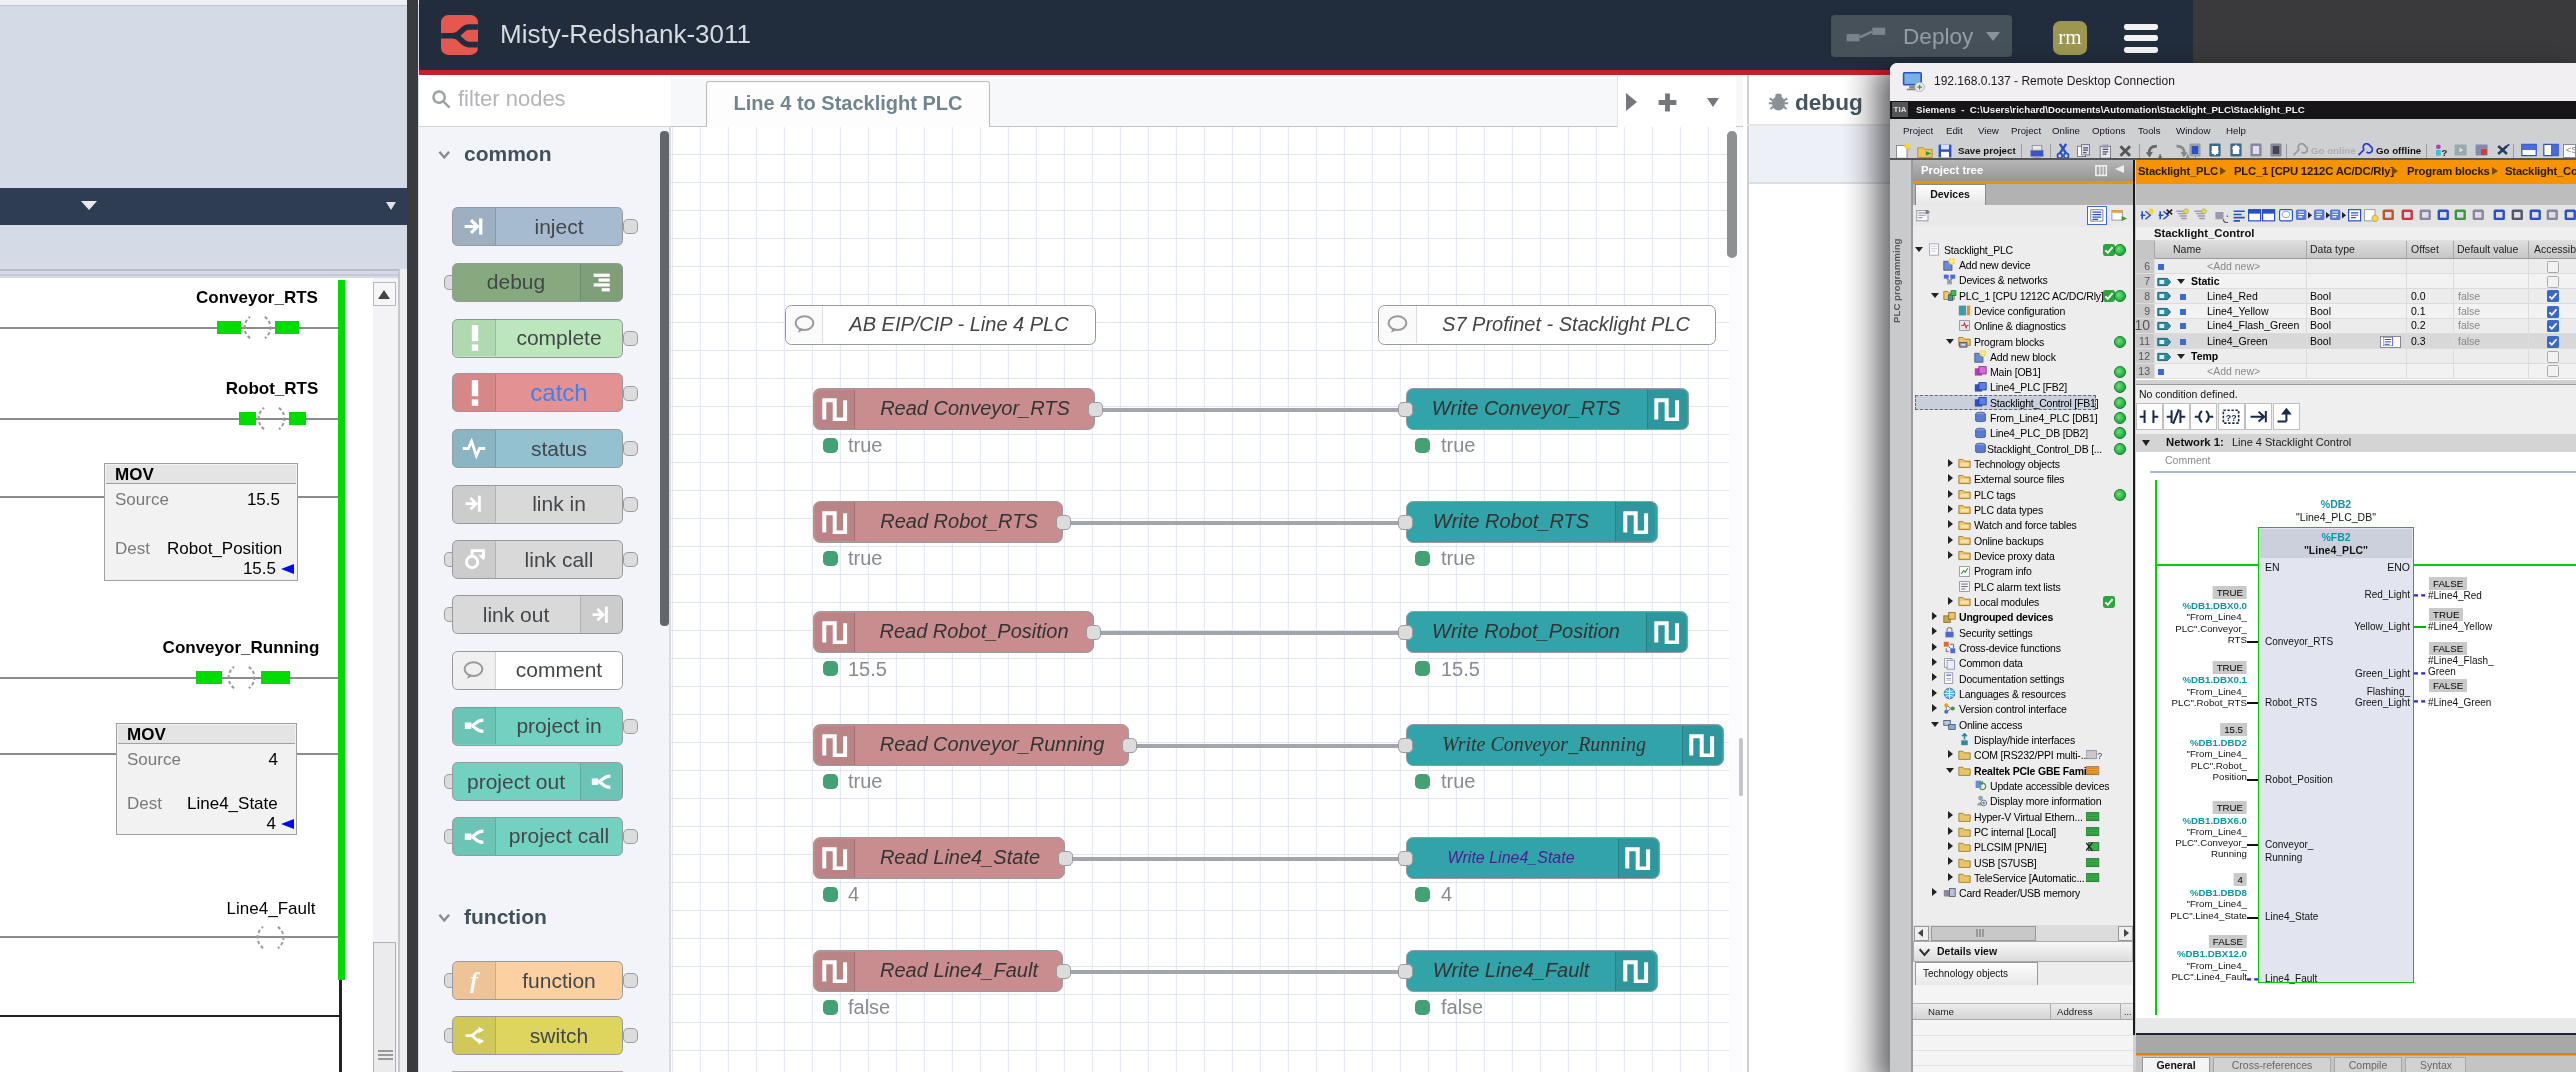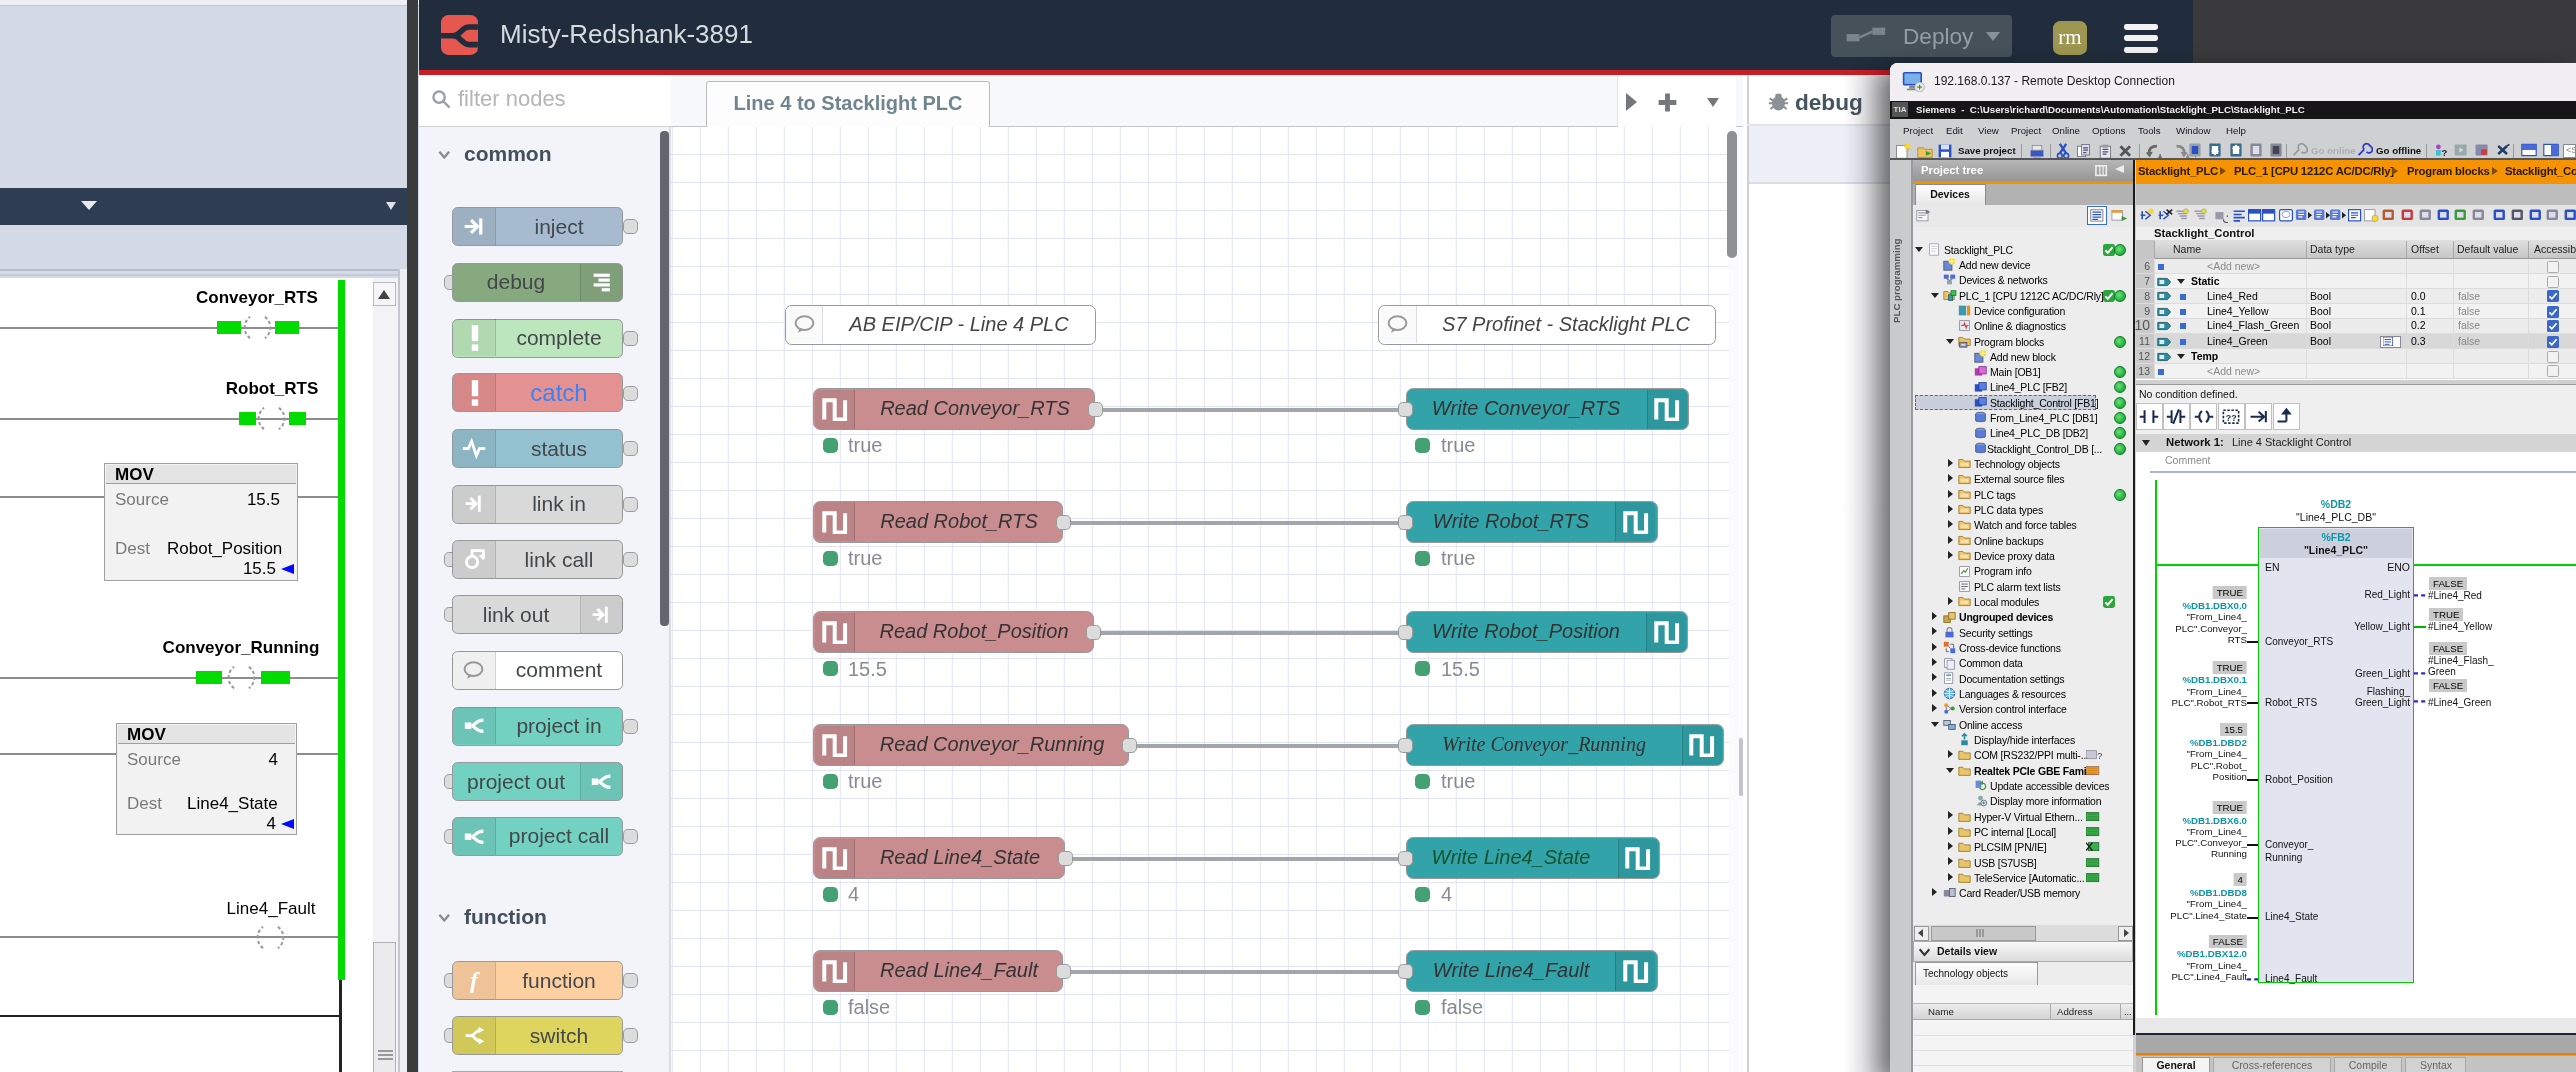--- a/index.html
+++ b/index.html
@@ -75,21 +75,21 @@
     <div style="position:absolute;top:899px;font-size:17px;color:#000;white-space:nowrap;line-height:20px;left:271px;transform:translateX(-50%);">Line4_Fault</div>
     <div style="position:absolute;left:0px;top:1015px;width:342px;height:2.4px;background:#222;"></div>
     <div style="position:absolute;left:339px;top:980px;width:3.2px;height:93px;background:#222;"></div>
     <div style="position:absolute;left:419px;top:0px;width:1774px;height:70px;background:#212d3c;"></div>
     <div style="position:absolute;left:419px;top:70px;width:1774px;height:4.8px;background:#c81e25;"></div>
     <div style="position:absolute;left:441px;top:15.3px;width:37px;height:40px;background:#e65750;border-radius:7.3px;"></div>
     <svg style="position:absolute;left:441px;top:15.3px" width="37" height="40" viewBox="0 0 46 50">
       <path d="M0 26 H15 C25 26 25 15 35 15 H46" stroke="#212d3c" stroke-width="7" fill="none"></path>
       <path d="M15 26 C25 26 25 37 35 37 H46" stroke="#212d3c" stroke-width="7" fill="none"></path>
     </svg>
-    <div style="position:absolute;top:18.5px;font-size:26px;color:#d6dbe0;white-space:nowrap;line-height:31px;left:500px;">Misty-Redshank-3891</div>
+    <div style="position:absolute;top:18.5px;font-size:26px;color:#d6dbe0;white-space:nowrap;line-height:31px;left:500px;">Misty-Redshank-3011</div>
     <div style="position:absolute;left:1831px;top:15.3px;width:181px;height:42px;background:#47515a;border-radius:4px;"></div>
     <svg style="position:absolute;left:1845px;top:26px" width="45" height="21" viewBox="0 0 56 26">
       <rect x="2" y="10" width="16" height="9" fill="#79848d"></rect>
       <rect x="34" y="2" width="16" height="9" fill="#79848d"></rect>
       <path d="M18 14 L34 7" stroke="#79848d" stroke-width="3"></path>
     </svg>
     <div style="position:absolute;top:22.6px;font-size:22.6px;color:#949da5;white-space:nowrap;line-height:27.4px;left:1903px;">Deploy</div>
     <div style="position:absolute;left:1986px;top:32px;width:0;height:0;border-left:7.3px solid transparent;border-right:7.3px solid transparent;border-top:9px solid #8a939b;"></div>
     <div style="position:absolute;left:2053px;top:21px;width:34px;height:34px;background:#9d9650;border-radius:7.3px;"></div>
     <div style="position:absolute;top:25px;font-size:21px;color:#fff;white-space:nowrap;line-height:25px;font-family:'Liberation Serif',serif;left:2070px;transform:translateX(-50%);">rm</div>
@@ -338,21 +338,21 @@
     </svg>
     <div style="position:absolute;top:733px;font-size:20px;color:#333;white-space:nowrap;line-height:23.4px;font-style:italic;left:1544px;transform:translateX(-50%);font-family:Liberation Serif, serif;">Write Conveyor_Running</div>
     <div style="position:absolute;left:1398px;top:738px;width:14.5px;height:14.5px;background:#dcdcdc;border:1.6px solid #9a9a9a;border-radius:4.8px;"></div>
     <div style="position:absolute;left:1415px;top:774px;width:15.3px;height:15.3px;background:#43a173;border-radius:4.8px;"></div>
     <div style="position:absolute;top:769px;font-size:20px;color:#8a8a90;white-space:nowrap;line-height:24px;left:1441px;">true</div>
     <div style="position:absolute;left:1406px;top:837px;width:254px;height:42px;background:#31a3a9;border:1.6px solid #97999b;border-radius:7.3px;"></div>
     <div style="position:absolute;left:1618px;top:839px;width:40px;height:39px;background:rgba(0,0,0,0.07);border-left:0.8px solid rgba(0,0,0,0.15);border-radius:0 5.6px 5.6px 0;"></div>
     <svg style="position:absolute;left:1624px;top:846px" width="27.4" height="24" viewBox="0 0 34 30">
       <path d="M4 28 V4 H17 V28 H30 V4" stroke="#fff" stroke-width="5" fill="none"></path>
     </svg>
-    <div style="position:absolute;top:846px;font-size:20px;color:#14532d;white-space:nowrap;line-height:23.4px;font-style:italic;left:1511px;transform:translateX(-50%);">Write Line4_State</div>
+    <div style="position:absolute;top:846px;font-size:16px;color:#4c1d95;white-space:nowrap;line-height:23.4px;font-style:italic;left:1511px;transform:translateX(-50%);">Write Line4_State</div>
     <div style="position:absolute;left:1398px;top:851px;width:14.5px;height:14.5px;background:#dcdcdc;border:1.6px solid #9a9a9a;border-radius:4.8px;"></div>
     <div style="position:absolute;left:1415px;top:887px;width:15.3px;height:15.3px;background:#43a173;border-radius:4.8px;"></div>
     <div style="position:absolute;top:882px;font-size:20px;color:#8a8a90;white-space:nowrap;line-height:24px;left:1441px;">4</div>
     <div style="position:absolute;left:1406px;top:950px;width:252px;height:42px;background:#31a3a9;border:1.6px solid #97999b;border-radius:7.3px;"></div>
     <div style="position:absolute;left:1615px;top:952px;width:40px;height:39px;background:rgba(0,0,0,0.07);border-left:0.8px solid rgba(0,0,0,0.15);border-radius:0 5.6px 5.6px 0;"></div>
     <svg style="position:absolute;left:1622px;top:959px" width="27.4" height="24" viewBox="0 0 34 30">
       <path d="M4 28 V4 H17 V28 H30 V4" stroke="#fff" stroke-width="5" fill="none"></path>
     </svg>
     <div style="position:absolute;top:959px;font-size:20px;color:#333;white-space:nowrap;line-height:23.4px;font-style:italic;left:1511px;transform:translateX(-50%);">Write Line4_Fault</div>
     <div style="position:absolute;left:1398px;top:964px;width:14.5px;height:14.5px;background:#dcdcdc;border:1.6px solid #9a9a9a;border-radius:4.8px;"></div>

